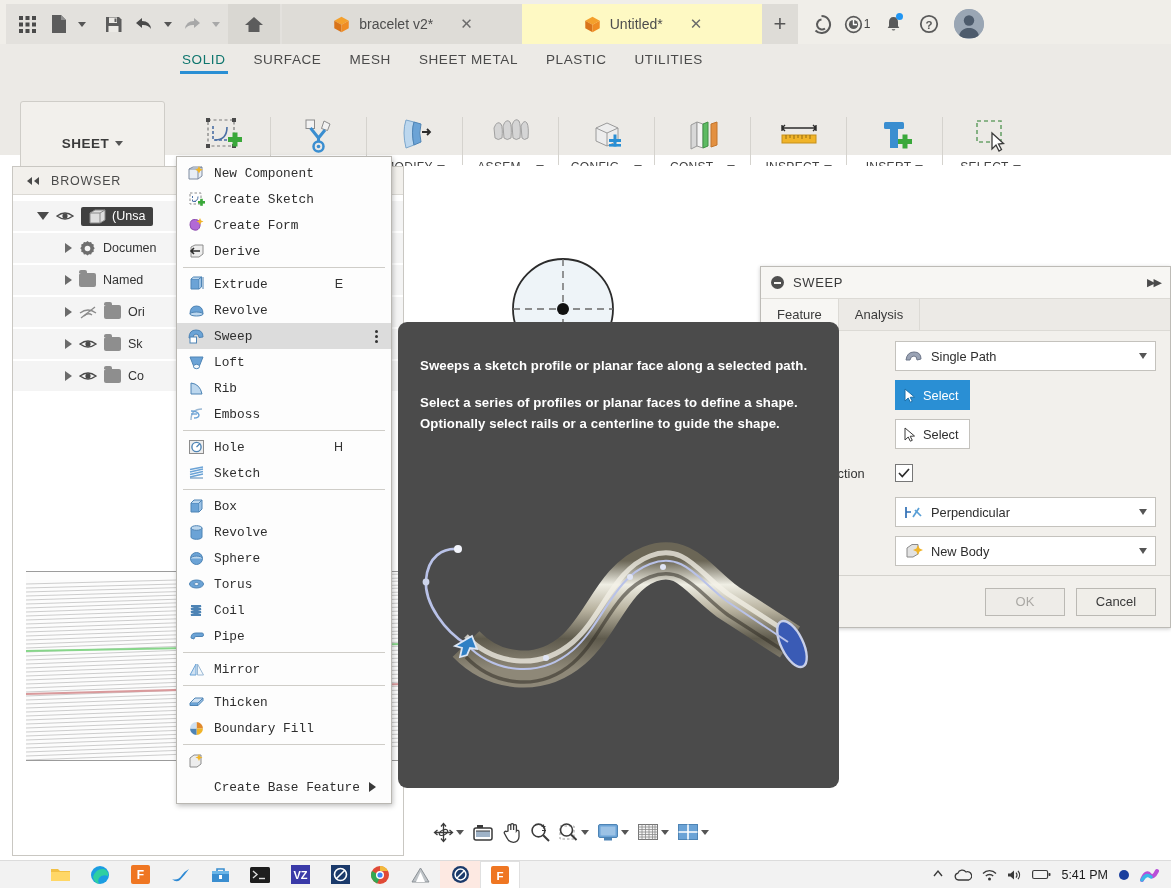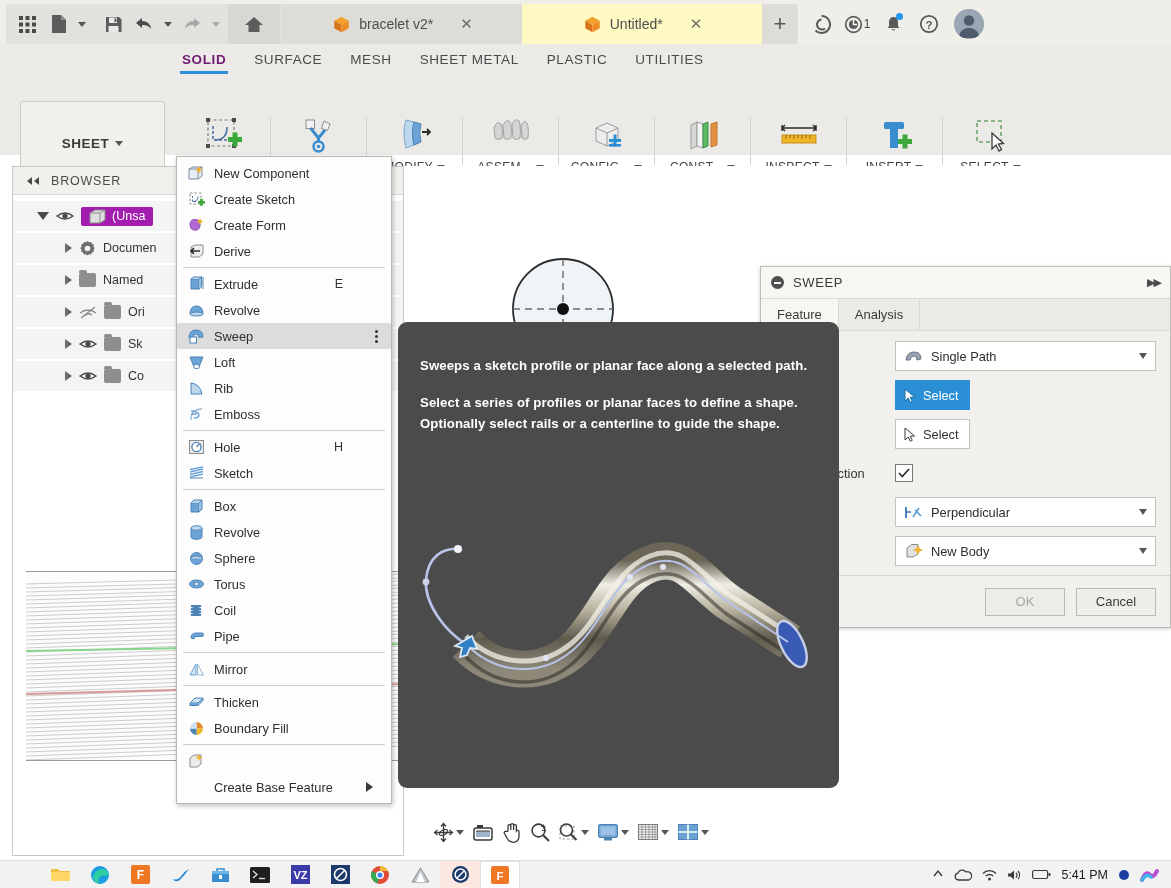--- a/index.html
+++ b/index.html
@@ -47,21 +47,21 @@
   .tb-ico { width:34px;height:40px;display:flex;align-items:center;justify-content:center;position:relative;color:#5a5a5a;}
   .badge-dot { position:absolute; top:9px; right:7px; width:7px;height:7px;border-radius:50%;background:#2196f3;}
   .job-count{ font-size:12px;color:#444;margin-left:1px;}
   .avatar { width:30px;height:30px;border-radius:50%;background:#9aa6b4;margin-left:6px;margin-right:8px;
             display:flex;align-items:flex-end;justify-content:center;overflow:hidden;}
 
   
   .ribbon { position:absolute; left:0; top:44px; width:1171px; height:111px; background:#eceae6; }
   .ribbon-tabs { position:absolute; left:168px; top:8px; display:flex; gap:0; }
   .rtab { font-size:13.5px; color:#4a4a4a; letter-spacing:.6px; padding:0 14px; text-align:center; position:relative; }
-  .rtab.active { color:#701a75;font-weight:bold; }
+  .rtab.active { color:#0f766e; }
   .rtab .underline { position:absolute; left:12px; right:12px; bottom:-7px; height:3px; background:#2a8fd4;}
   .design-box {
     position:absolute; left:20px; top:57px; width:145px; height:85px;
     border:1px solid #cfcdc8; border-radius:3px; background:#f2f0ec;
     display:flex;align-items:center;justify-content:center;gap:6px;
     font-size:13.5px;font-weight:bold;color:#3b3b3b;letter-spacing:.5px;
   }
   .ribbon-items { position:absolute; left:176px; top:70px; display:flex; align-items:flex-end; }
   .ritem { width:93px; display:flex;flex-direction:column;align-items:center; position:relative;}
   .ritem .glyph { height:43px; display:flex;align-items:center;justify-content:center; }
@@ -86,40 +86,40 @@
   .tree { padding-top:6px; }
   .trow { height:30px; display:flex;align-items:center; gap:7px; padding-left:22px; font-size:12.5px;color:#3b3b3b;
           background:#f4f4f4; margin-bottom:2px; }
   .trow.root { padding-left:24px; }
   .trow.child { padding-left:52px; }
   .arrow-r { width:0;height:0;border-top:5px solid transparent;border-bottom:5px solid transparent;border-left:7px solid #6b6b6b;}
   .arrow-d { width:0;height:0;border-left:6px solid transparent;border-right:6px solid transparent;border-top:8px solid #4a4a4a;}
   .folder { width:17px;height:14px;background:#8e8e8e;border-radius:2px 2px 2px 2px; position:relative;}
   .folder:before{content:"";position:absolute;top:-3px;left:0;width:8px;height:3px;background:#8e8e8e;border-radius:2px 2px 0 0;}
   .node-label { color:#333; white-space:nowrap; }
-  .sel-band { background:#a21caf; color:#fff; padding:2px 8px; border-radius:2px; display:flex;align-items:center;gap:6px;}
+  .sel-band { background:#404040; color:#fff; padding:2px 8px; border-radius:2px; display:flex;align-items:center;gap:6px;}
 
   .hatch {
     position:absolute; left:13px; top:404px; width:378px; height:190px;
     background:#fbfbfb; border-top:1px solid #9b9b9b;border-bottom:1px solid #9b9b9b;
     overflow:hidden;
   }
 
   
   .canvas { position:absolute; left:404px; top:166px; width:767px; height:690px; background:#ffffff; overflow:hidden;}
 
   
   .dropdown {
     position:absolute; left:176px; top:156px; width:216px;
     background:#fdfdfd; border:1px solid #b9b7b2; box-shadow:1px 2px 5px rgba(0,0,0,.25);
     padding:3px 0; z-index:40;
   }
   .mi { height:26px; display:flex;align-items:center; gap:9px; padding:0 10px; font-size:12.8px;color:#2e2e2e; position:relative;}
   .mi.hl { background:#dcdcdc; }
-  .mi .mlabel{ flex:1; white-space:nowrap;}
+  .mi .mlabel{ flex:1; white-space:nowrap;font-family:Liberation Mono, monospace;}
   .mi .shortcut{ font-size:12.5px;color:#333; padding-right:38px;}
   .mi .dots{ position:absolute;right:13px; display:flex;flex-direction:column;gap:2px;}
   .mi .dots i{ width:3px;height:3px;background:#333;border-radius:50%;display:block;}
   .mi .subarrow{width:0;height:0;border-top:5px solid transparent;border-bottom:5px solid transparent;border-left:7px solid #3a3a3a;margin-right:8px;}
   .msep { height:1px; background:#cfcdc8; margin:3px 6px; }
   .mi .mico{ width:18px;height:18px;flex:0 0 18px;display:flex;align-items:center;justify-content:center;}
   .mi .noico{ width:18px;flex:0 0 18px;}
 
   
   .tooltip {

